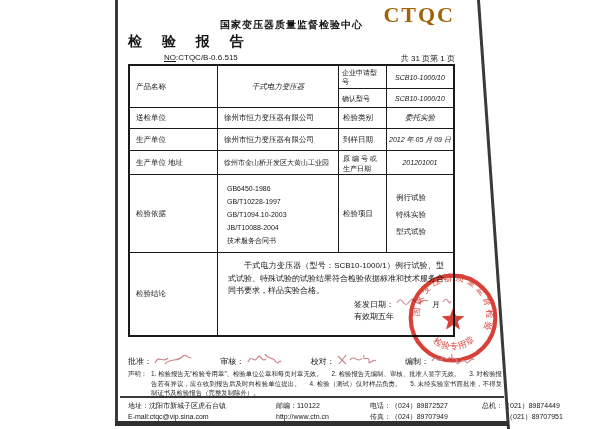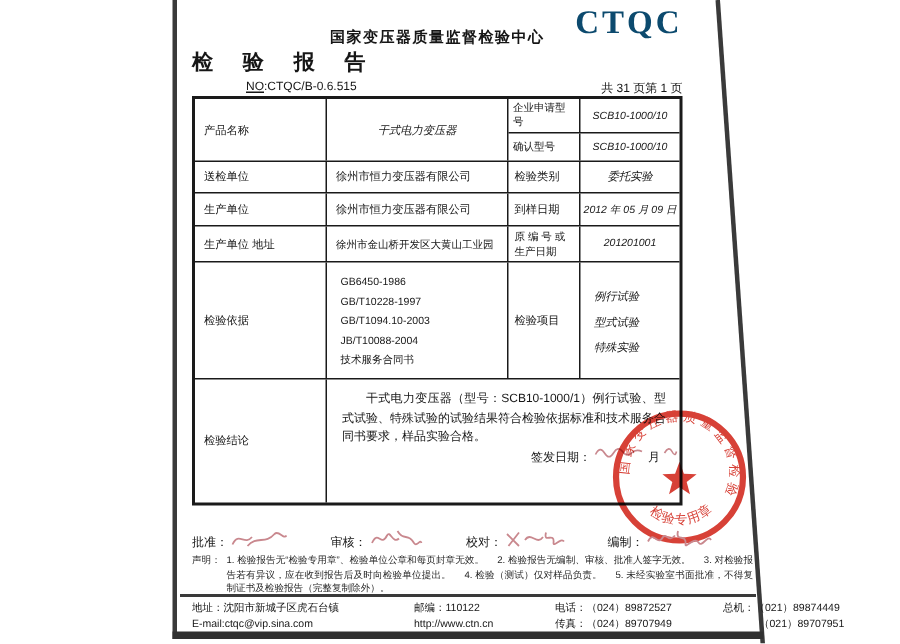--- a/index.html
+++ b/index.html
@@ -6,21 +6,21 @@
   .page{position:relative;width:600px;height:429px;background:#fff;overflow:hidden;
         font-family:"Liberation Sans",sans-serif;color:#161616;}
   
   .edge{position:absolute;background:#3a3a3a;}
   .edge-left{left:115px;top:0;width:3px;height:426px;}
   .edge-right{left:477px;top:0;width:3px;height:432px;transform:rotate(-4deg);transform-origin:50% 0;}
   .edge-bottom{left:115px;top:421px;width:394px;height:5px;background:#303030;}
   .content{position:absolute;left:120px;top:0;width:385px;height:421px;}
   
   .logo{position:absolute;top:2px;right:50px;font-family:"Liberation Serif",serif;
-        font-weight:bold;font-size:22px;letter-spacing:2px;color:#0c4a6e;}
+        font-weight:bold;font-size:22px;letter-spacing:2px;color:#a16207;}
   .org{position:absolute;top:18px;left:8px;width:327px;text-align:center;
        font-size:10px;font-weight:bold;letter-spacing:1px;}
   .rpt-title{position:absolute;top:33px;left:8px;width:327px;text-align:left;
        font-size:14px;font-weight:bold;letter-spacing:8px;}
   .no-row{position:absolute;top:53px;left:8px;width:327px;display:flex;
        justify-content:space-between;font-size:8px;}
   .no-prefix{text-decoration:underline;padding-left:36px;}
   
   .tbl{position:absolute;top:64px;left:8px;width:327px;border:2px solid #1a1a1a;box-sizing:border-box;}
   .trow{display:flex;border-bottom:1px solid #1a1a1a;box-sizing:border-box;}
@@ -32,21 +32,21 @@
   .w2{width:121px;flex:none;}
   .w3{width:48px;flex:none;}
   .w4{flex:1;}
   .center{justify-content:center;text-align:center;font-style:italic;}
   .padl{padding-left:6px;}
   .sub{flex:1;display:flex;flex-direction:column;}
   .subrow{display:flex;flex:1;border-bottom:1px solid #1a1a1a;}
   .subrow:last-child{border-bottom:none;}
   .smalllbl{font-size:7px;line-height:9px;padding:2px 3px;align-items:center;}
   .lines{display:block;padding:7px 0 0 9px;font-size:7px;line-height:13px;align-items:flex-start;}
-  .items{display:block;padding:14px 4px 0 9px;font-size:7.5px;line-height:17px;font-style:italic;}
+  .items{display:block;padding:14px 4px 0 9px;font-size:7.5px;line-height:17px;}
   .two-line{display:block;font-size:7px;line-height:9.5px;padding:3px 2px 0 4px;}
   
   .concl{position:relative;display:block;padding:7px 9px 0 10px;font-size:8px;line-height:12.5px;}
   .concl-p{text-indent:2em;text-align:justify;margin:0;}
   .issue{position:absolute;left:136px;top:46px;font-size:8px;line-height:12px;white-space:nowrap;}
   .issue-line{display:flex;gap:2px;}
   
   .stamp{position:absolute;left:287px;top:272px;width:92px;height:92px;opacity:.88;
          mix-blend-mode:multiply;pointer-events:none;}
   
@@ -132,41 +132,42 @@
         <div class="cell w2 lines">
           <div>GB6450-1986</div>
           <div>GB/T10228-1997</div>
           <div>GB/T1094.10-2003</div>
           <div>JB/T10088-2004</div>
           <div>技术服务合同书</div>
         </div>
         <div class="cell w3 padl" style="padding-left:4px">检验项目</div>
         <div class="cell w4 items">
           <div>例行试验</div>
+          <div>特殊实验</div>
           <div>型式试验</div>
-          <div>特殊实验</div>
         </div>
       </div>
 
       <div class="trow" style="height:82px">
         <div class="cell w1">检验结论</div>
         <div class="cell w4 concl">
           <p class="concl-p">干式电力变压器（型号：SCB10-1000/1）例行试验、型式试验、特殊试验的试验结果符合检验依据标准和技术服务合同书要求，样品实验合格。</p>
           <div class="issue">
             <div class="issue-line">
               <span>签发日期：</span>
               <svg class="sig" width="34" height="12" viewBox="0 0 34 12">
                 <path d="M1,8 q3,-6 6,-1 t6,0 t6,-1 t6,1 t7,-1" fill="none" stroke-width="1.1" stroke="#c9888e"></path>
               </svg>
               <span>月</span>
               <svg class="sig" width="10" height="10" viewBox="0 0 10 10">
                 <path d="M1,7 q3,-5 5,-1 t3,0" fill="none" stroke-width="1.1" stroke="#c9888e"></path>
               </svg>
               <span>日</span>
             </div>
+            <div>有效期五年</div>
           </div>
         </div>
       </div>
 
     </div>
 
     <svg class="stamp" viewBox="0 0 100 100">
       <defs>
         <path id="arcTop" d="M16,60 A36.8,36.8 0 1 1 84,60"></path>
         <path id="arcBot" d="M26,74 A34,34 0 0 0 74,74"></path>

